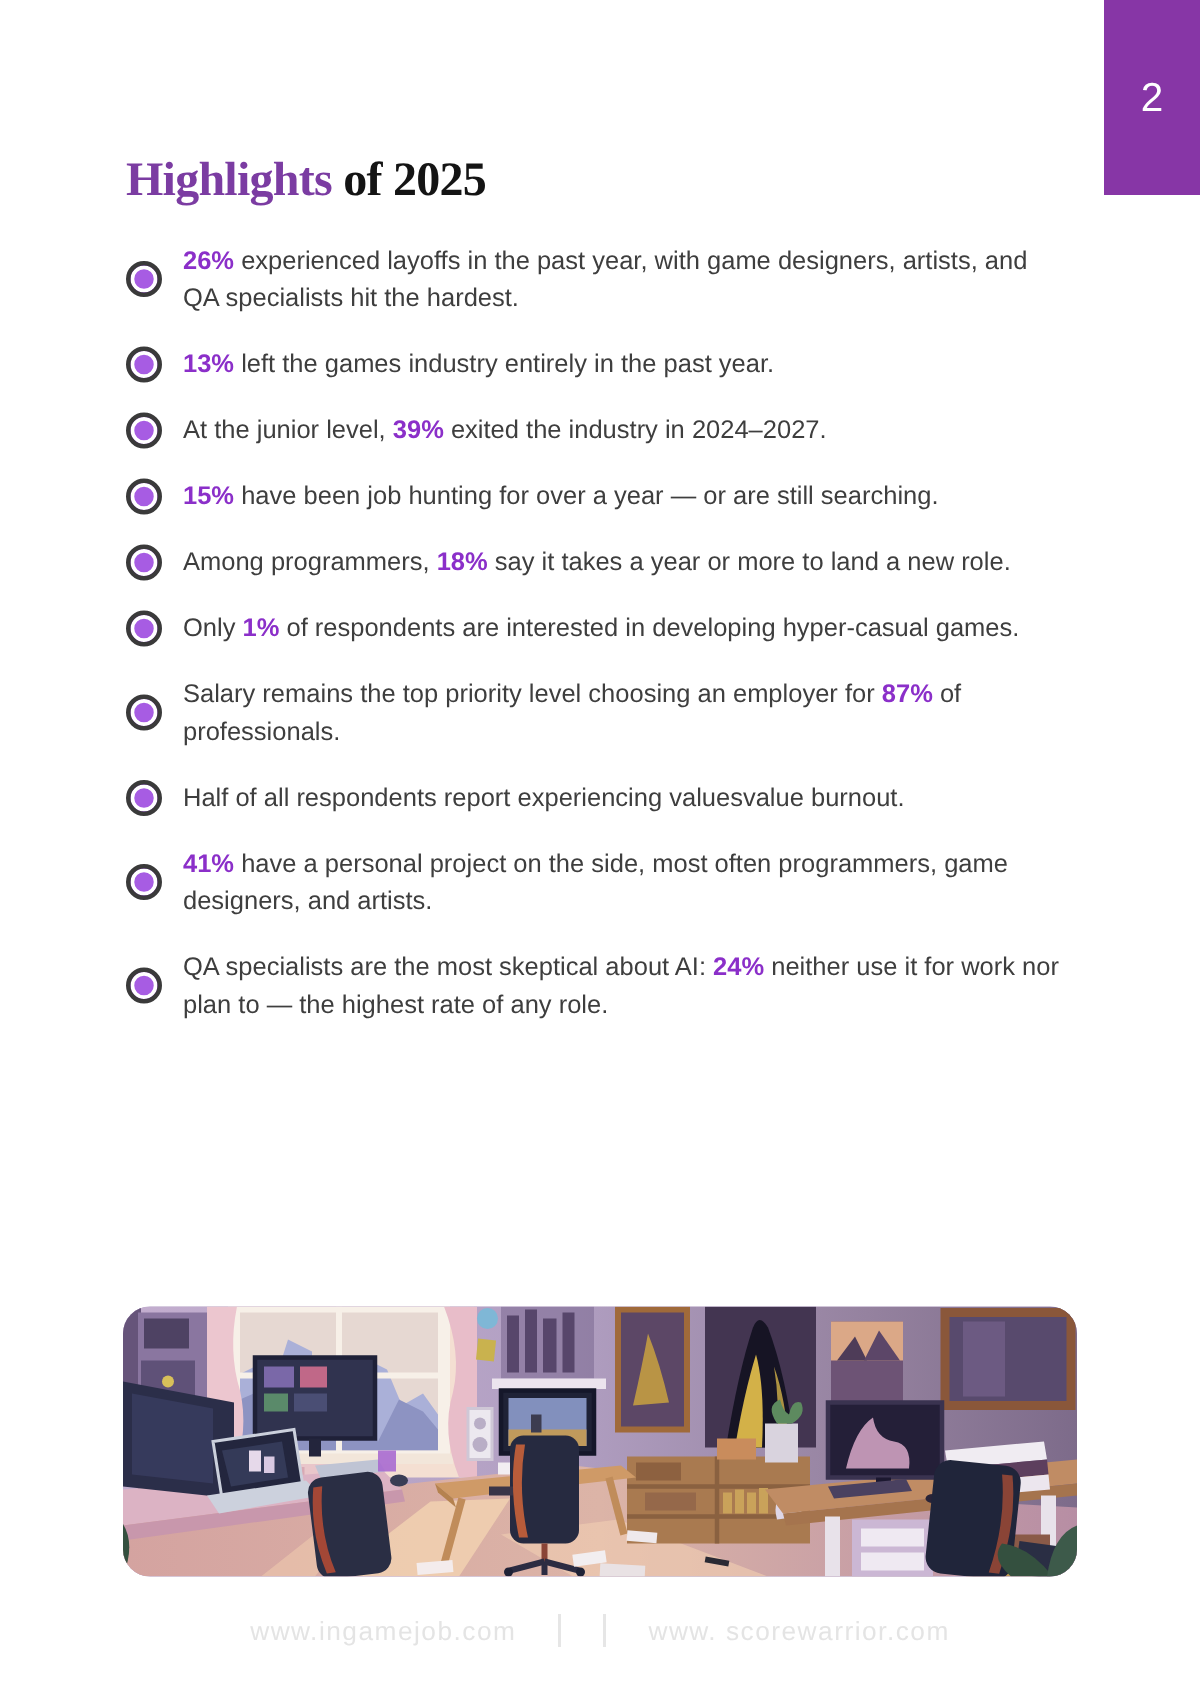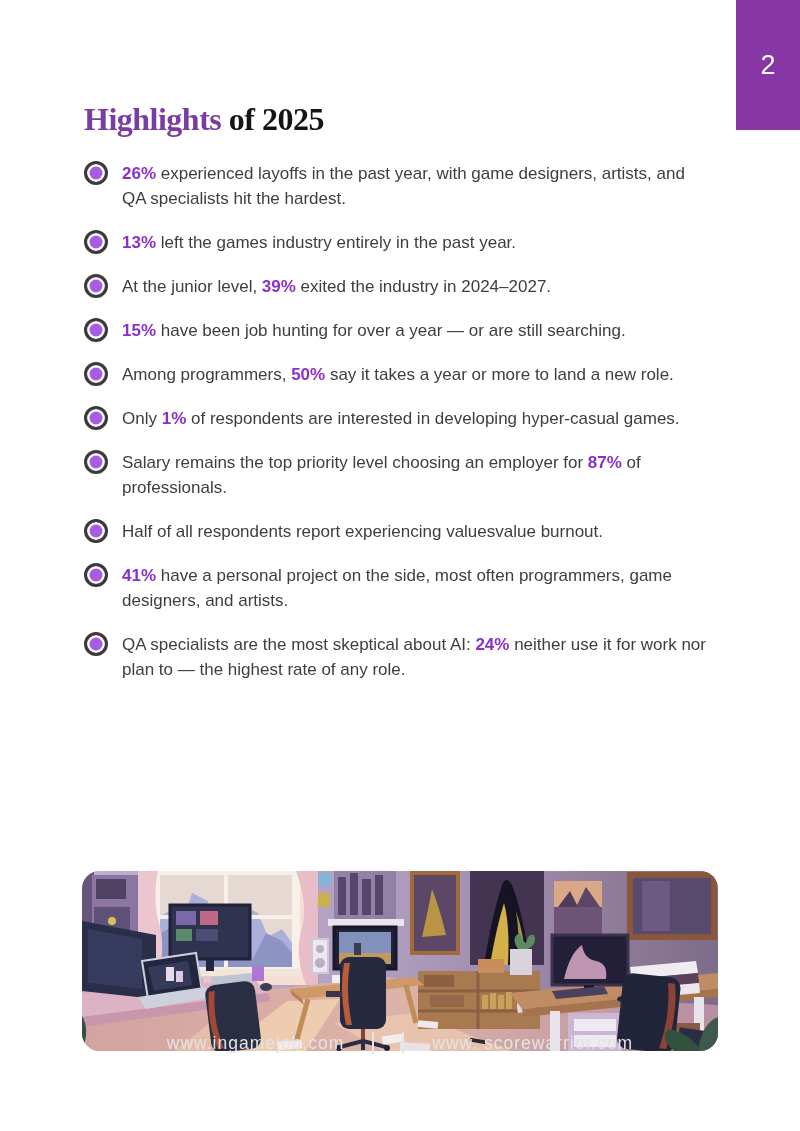--- a/index.html
+++ b/index.html
@@ -25,21 +25,21 @@
     font-size:32px;line-height:44px;
     font-weight:800;letter-spacing:-0.5px;
     color:#141414;white-space:nowrap;font-family:Liberation Serif, serif;
   }
   .title .hl{color:#7B3CA2;}
   
   .hl-list{
     position:absolute;left:84px;top:161px;width:634px;
   }
   .hl-item{
-    display:flex;align-items:flex-start;
+    display:flex;align-items:center;
     margin-bottom:19px;
   }
   .bullet{
     flex:0 0 auto;
     width:18px;height:18px;border-radius:50%;
     border:3px solid #3A3A3A;
     background:#A75CE3;
     box-shadow:inset 0 0 0 2.5px #ffffff;
     margin-right:14px;margin-top:0px;
   }
@@ -52,21 +52,21 @@
   
   .illustration{
     position:absolute;left:82px;top:871px;
     width:636px;height:180px;
     border-radius:18px;overflow:hidden;
     background:#b3a0c4;
   }
   .illustration svg{display:block;width:100%;height:100%;}
   
   .footer{
-    position:absolute;left:0;top:1032px;width:800px;
+    position:absolute;left:0;top:1076px;width:800px;
     display:flex;align-items:center;justify-content:center;
     gap:28px;
   }
   .footer .flink{
     color:#E4E4E4;font-size:17.5px;letter-spacing:1px;
     text-decoration:none;white-space:nowrap;
   }
   .footer .fdiv{
     width:2px;height:22px;background:#E6E6E6;
   }
@@ -96,21 +96,21 @@
       <div class="hl-item">
         <span class="bullet"></span>
         <div class="hl-text"><span>At the junior level, </span><span class="pct">39%</span><span> exited the industry in 2024–2027.</span></div>
       </div>
       <div class="hl-item">
         <span class="bullet"></span>
         <div class="hl-text"><span class="pct">15%</span><span> have been job hunting for over a year — or are still searching.</span></div>
       </div>
       <div class="hl-item">
         <span class="bullet"></span>
-        <div class="hl-text"><span>Among programmers, </span><span class="pct">50%</span><span> say it takes a year or more to land a new role.</span></div>
+        <div class="hl-text"><span>Among programmers, </span><span class="pct">18%</span><span> say it takes a year or more to land a new role.</span></div>
       </div>
       <div class="hl-item">
         <span class="bullet"></span>
         <div class="hl-text"><span>Only </span><span class="pct">1%</span><span> of respondents are interested in developing hyper-casual games.</span></div>
       </div>
       <div class="hl-item">
         <span class="bullet"></span>
         <div class="hl-text"><span>Salary remains the top priority level choosing an employer for </span><span class="pct">87%</span><span> of professionals.</span></div>
       </div>
       <div class="hl-item">

